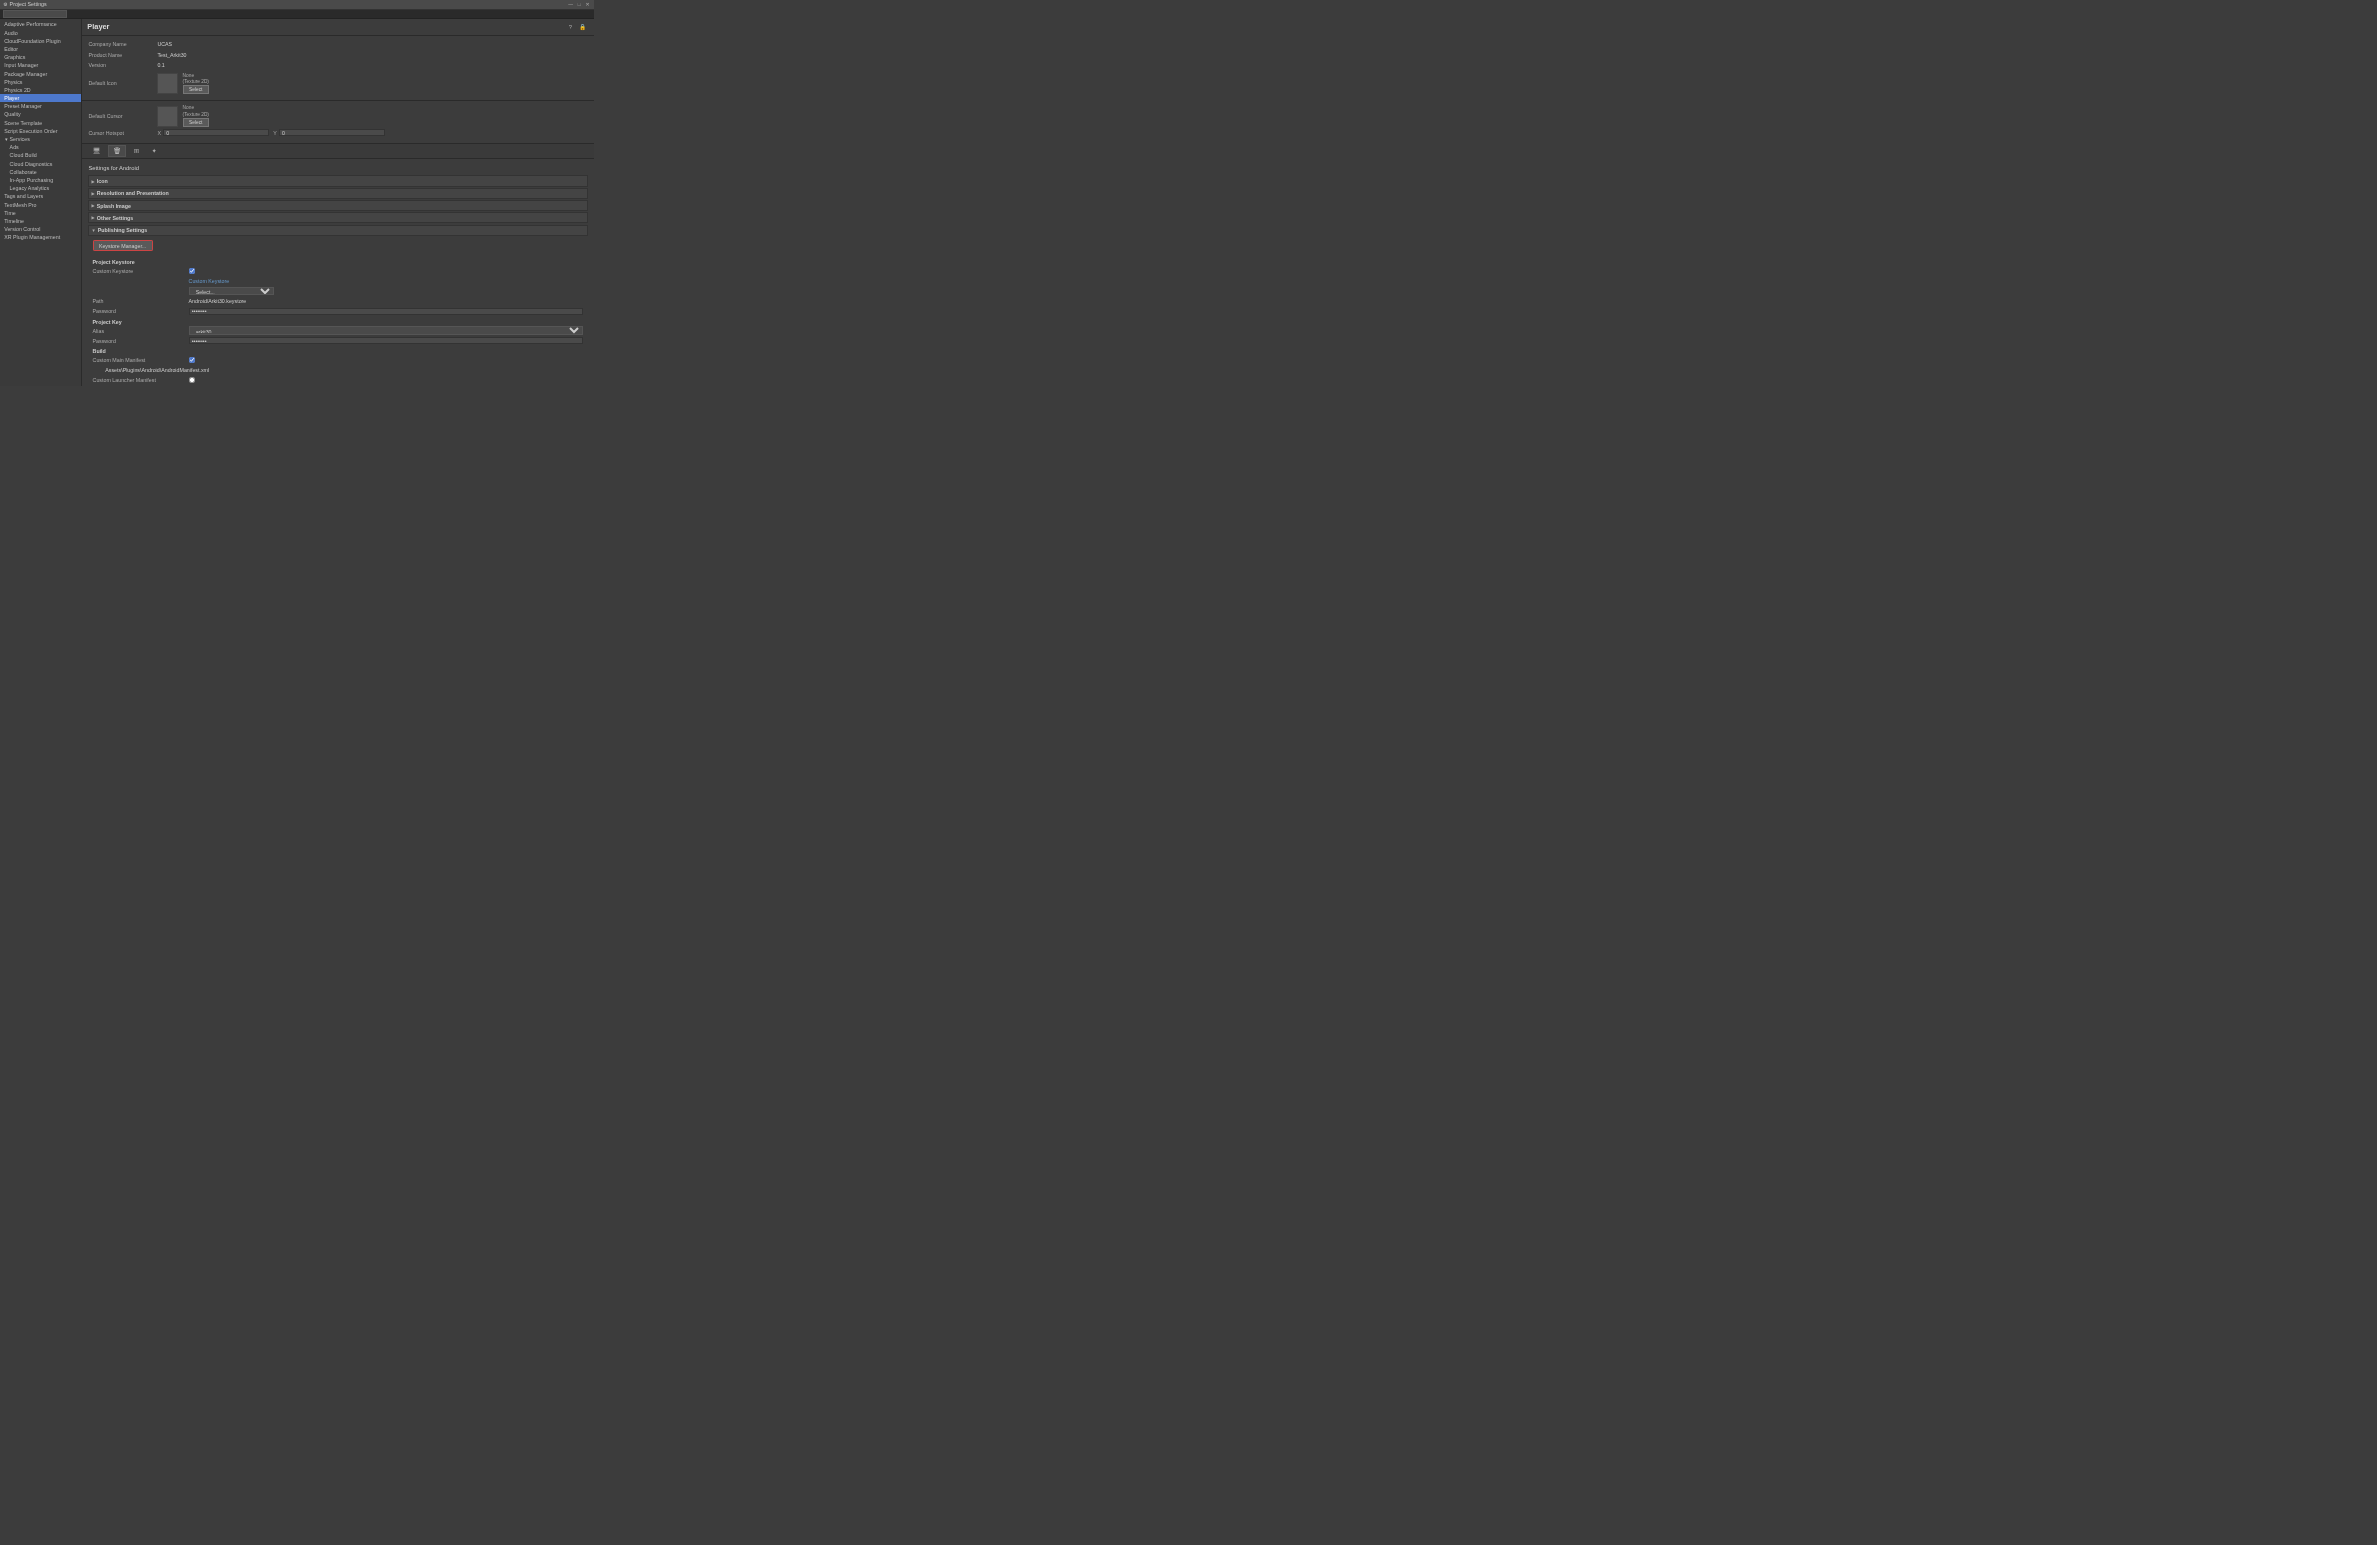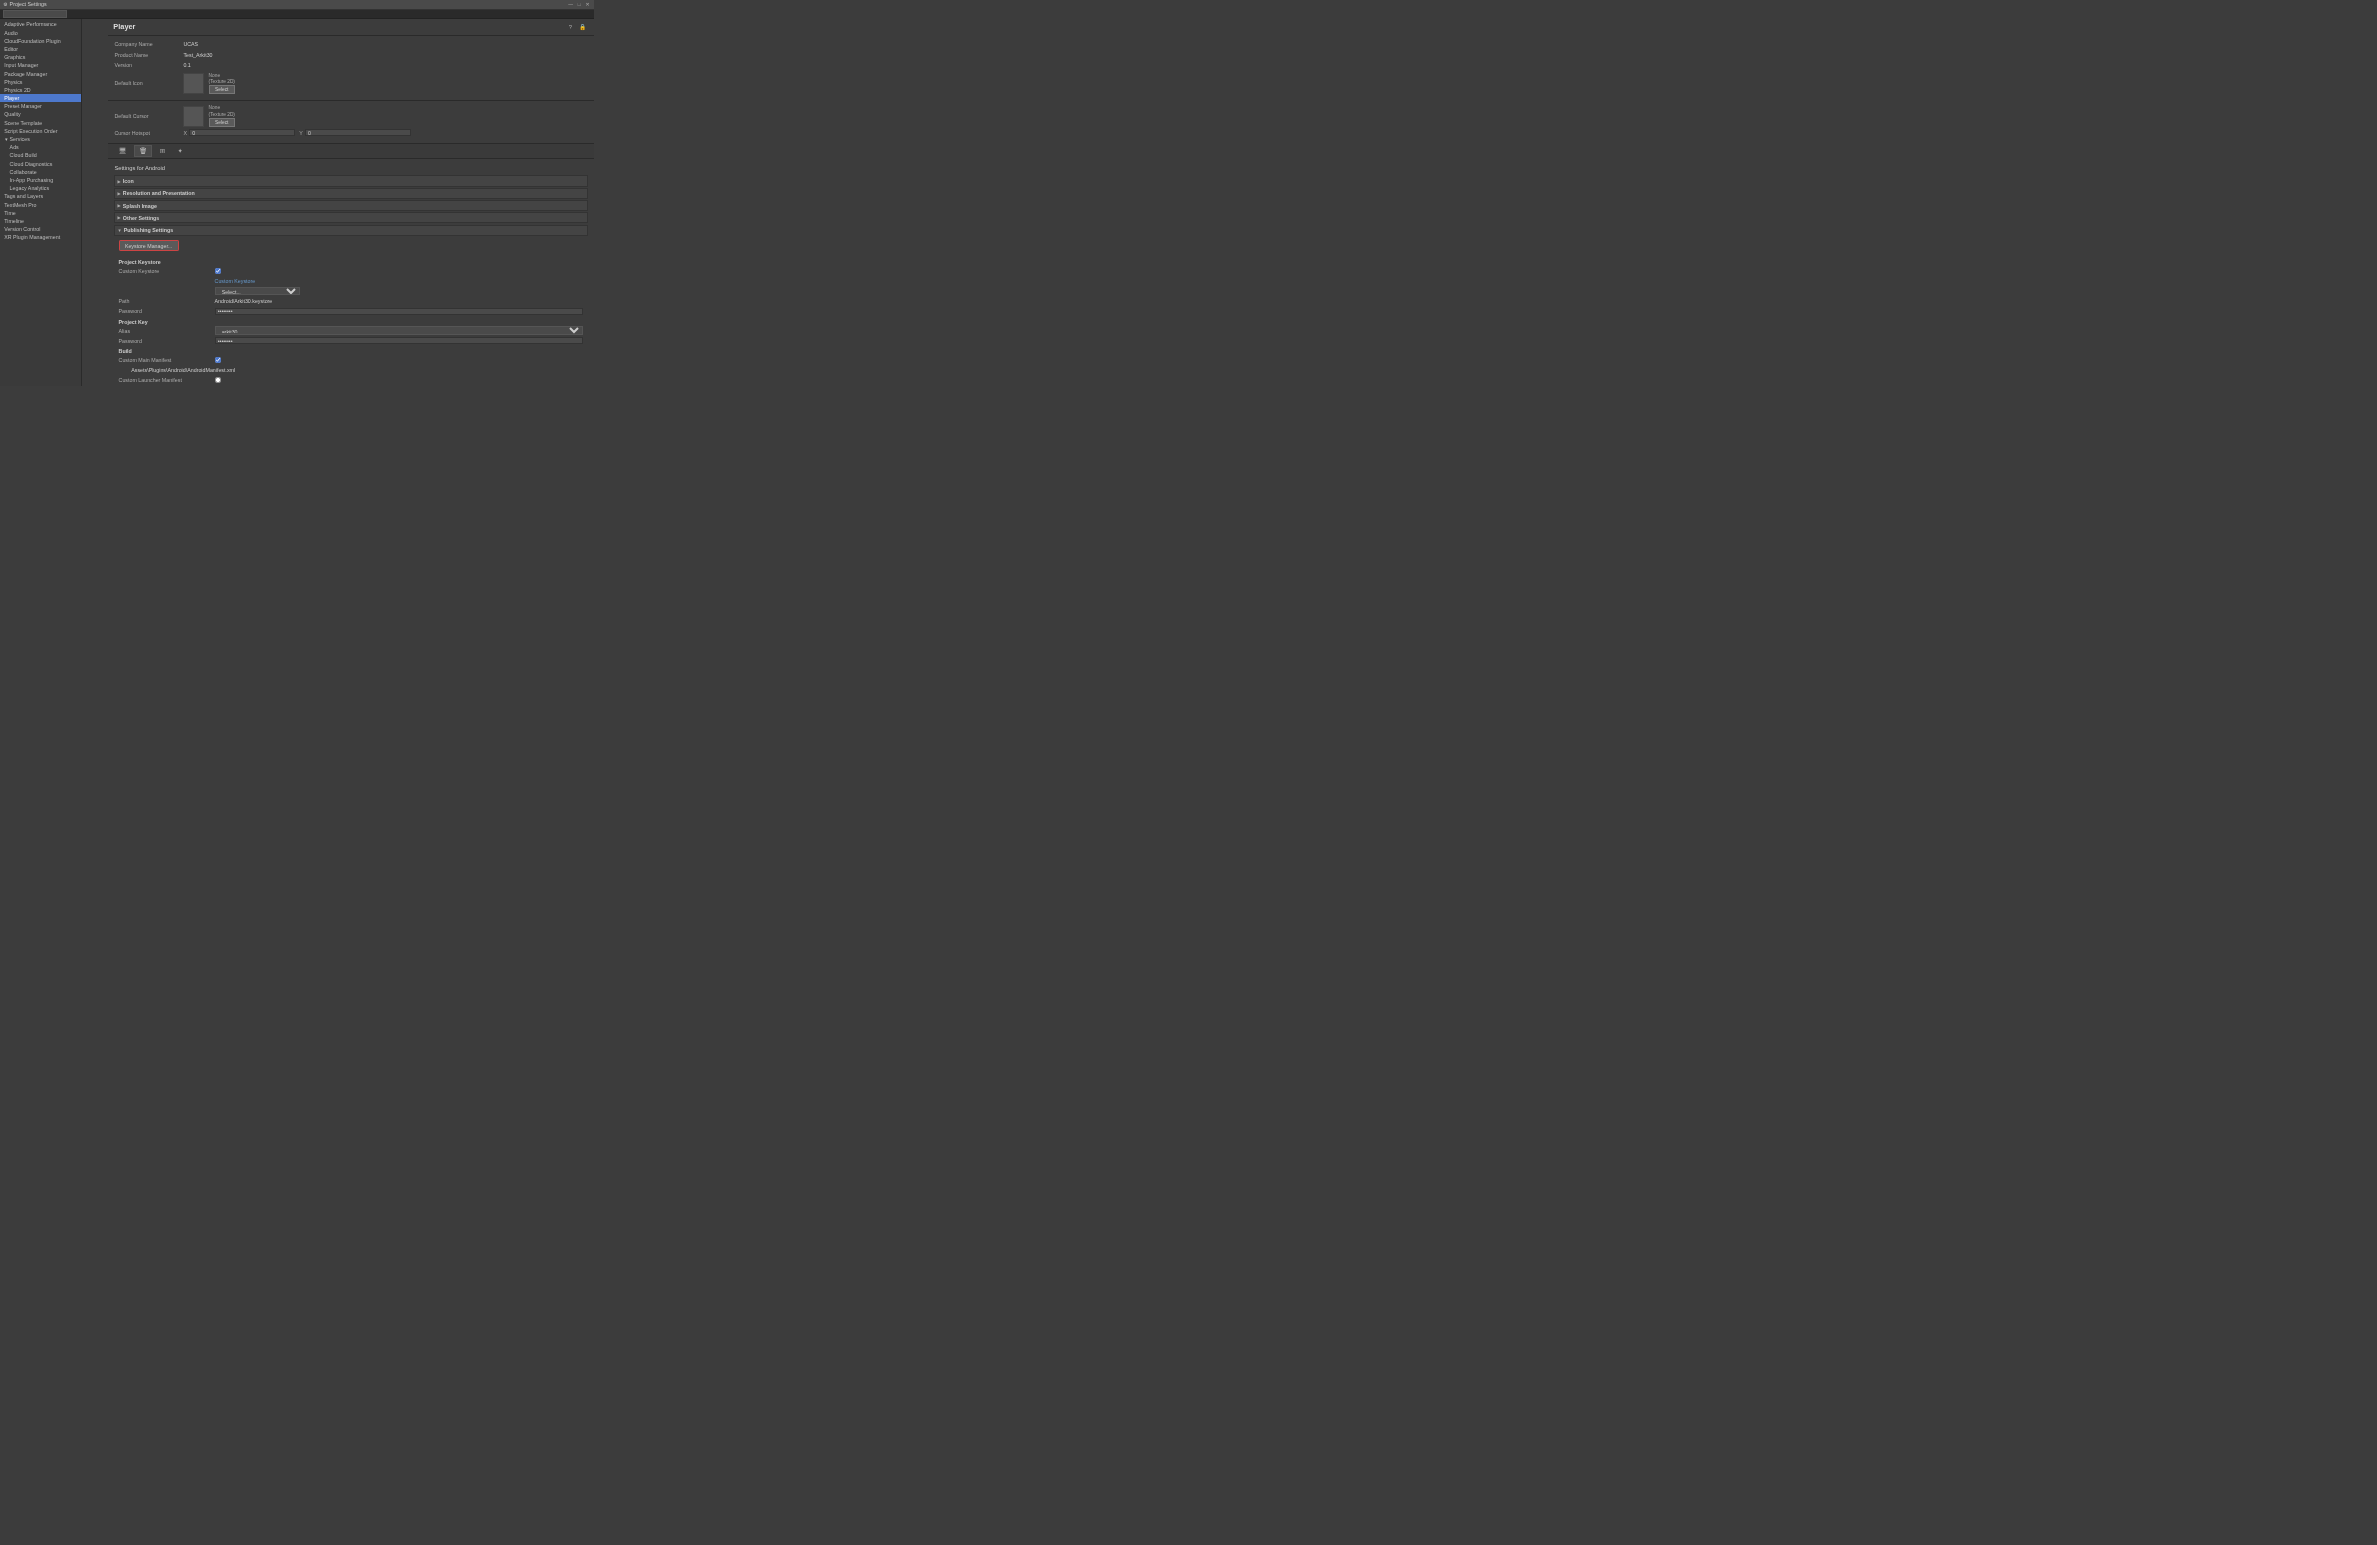--- a/index.html
+++ b/index.html
@@ -45,21 +45,20 @@
       font-size: 4.8px;
       color: #aaa;
       cursor: pointer;
     }
 
     
     .main-layout {
       display: flex;
       flex: 1;
       overflow: hidden;
-      gap: 26px;
     }
 
     
     .sidebar {
       width: 82px;
       background: #3a3a3a;
       border-right: 0.5px solid #2a2a2a;
       overflow-y: auto;
       flex-shrink: 0;
       padding: 1.1px 0;

